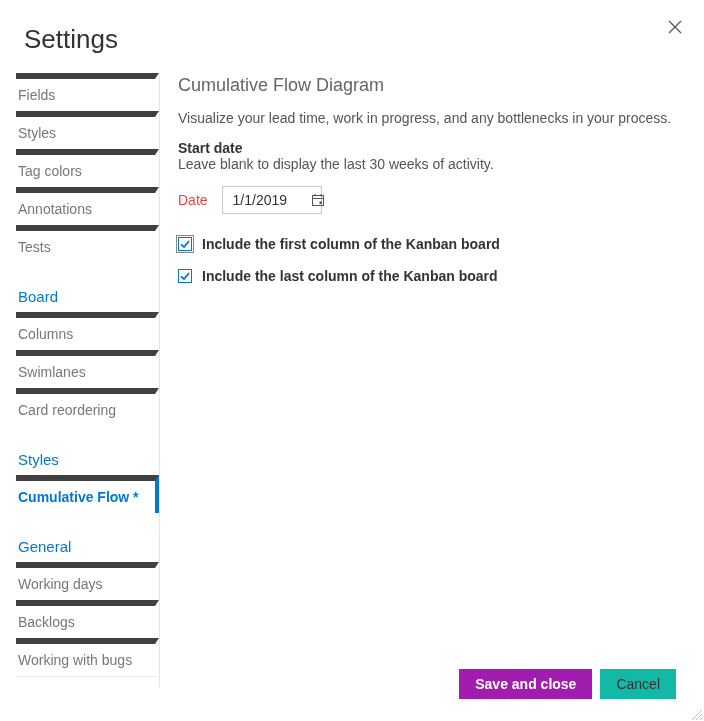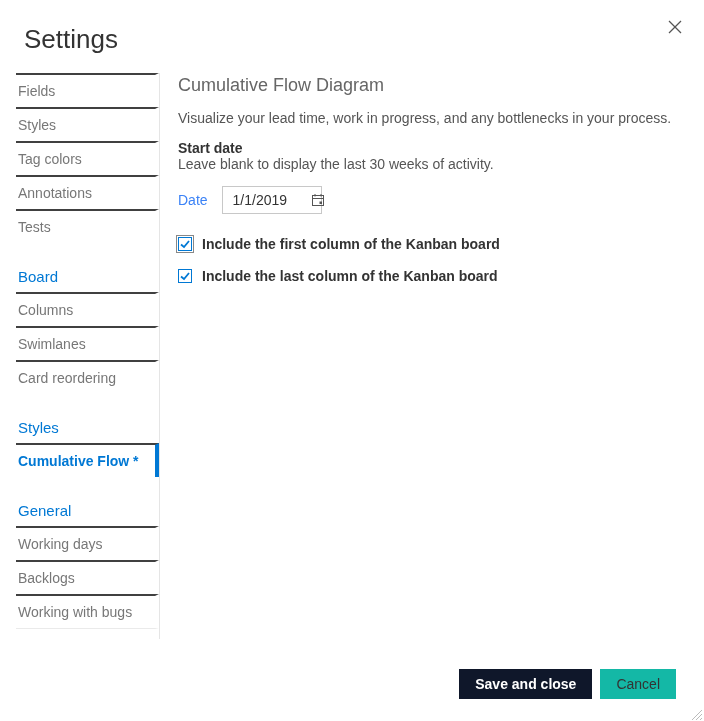--- a/index.html
+++ b/index.html
@@ -42,21 +42,21 @@
       color: #0078d4;
       font-size: 15px;
       padding: 9px 2px 7px;
       cursor: pointer;
     }
     .nav-section-header.first { padding-top: 2px; }
     .nav-item {
       color: #777;
       font-size: 14px;
       padding: 8px 2px;
-      border-top: 2px solid #404040;
+      border-top: 6px solid #404040;
       cursor: pointer;
       border-right: 4px solid transparent;
     }
     .nav-item:last-child { border-bottom: 1px solid #eaeaea; }
     .nav-item.selected {
       color: #0078d4;
       font-weight: 700;
       border-right: 4px solid #0078d4;
     }
     .nav-spacer { height: 16px; }
@@ -84,21 +84,21 @@
       color: #555;
       font-size: 14px;
       margin-bottom: 14px;
     }
     .date-row {
       display: flex;
       align-items: center;
       gap: 14px;
       margin-bottom: 22px;
     }
-    .date-label { color: #3b82f6; }
+    .date-label { color: #ef4444; }
     .date-input-wrap {
       border: 1px solid #c8c8c8;
       height: 28px;
       display: flex;
       align-items: center;
       padding: 0 6px 0 10px;
       width: 100px;
       justify-content: space-between;
     }
     .date-input {
@@ -146,21 +146,21 @@
     }
     .btn {
       height: 30px;
       padding: 0 16px;
       font-family: inherit;
       font-size: 14px;
       border: none;
       cursor: pointer;
     }
     .btn-primary {
-      background: #0f172a;
+      background: #a21caf;
       color: #fff;
       font-weight: 600;
       text-align: right;
     }
     .btn-secondary {
       background: #14b8a6;
       color: #333;
     }
     .resize-grip {
       position: absolute;

